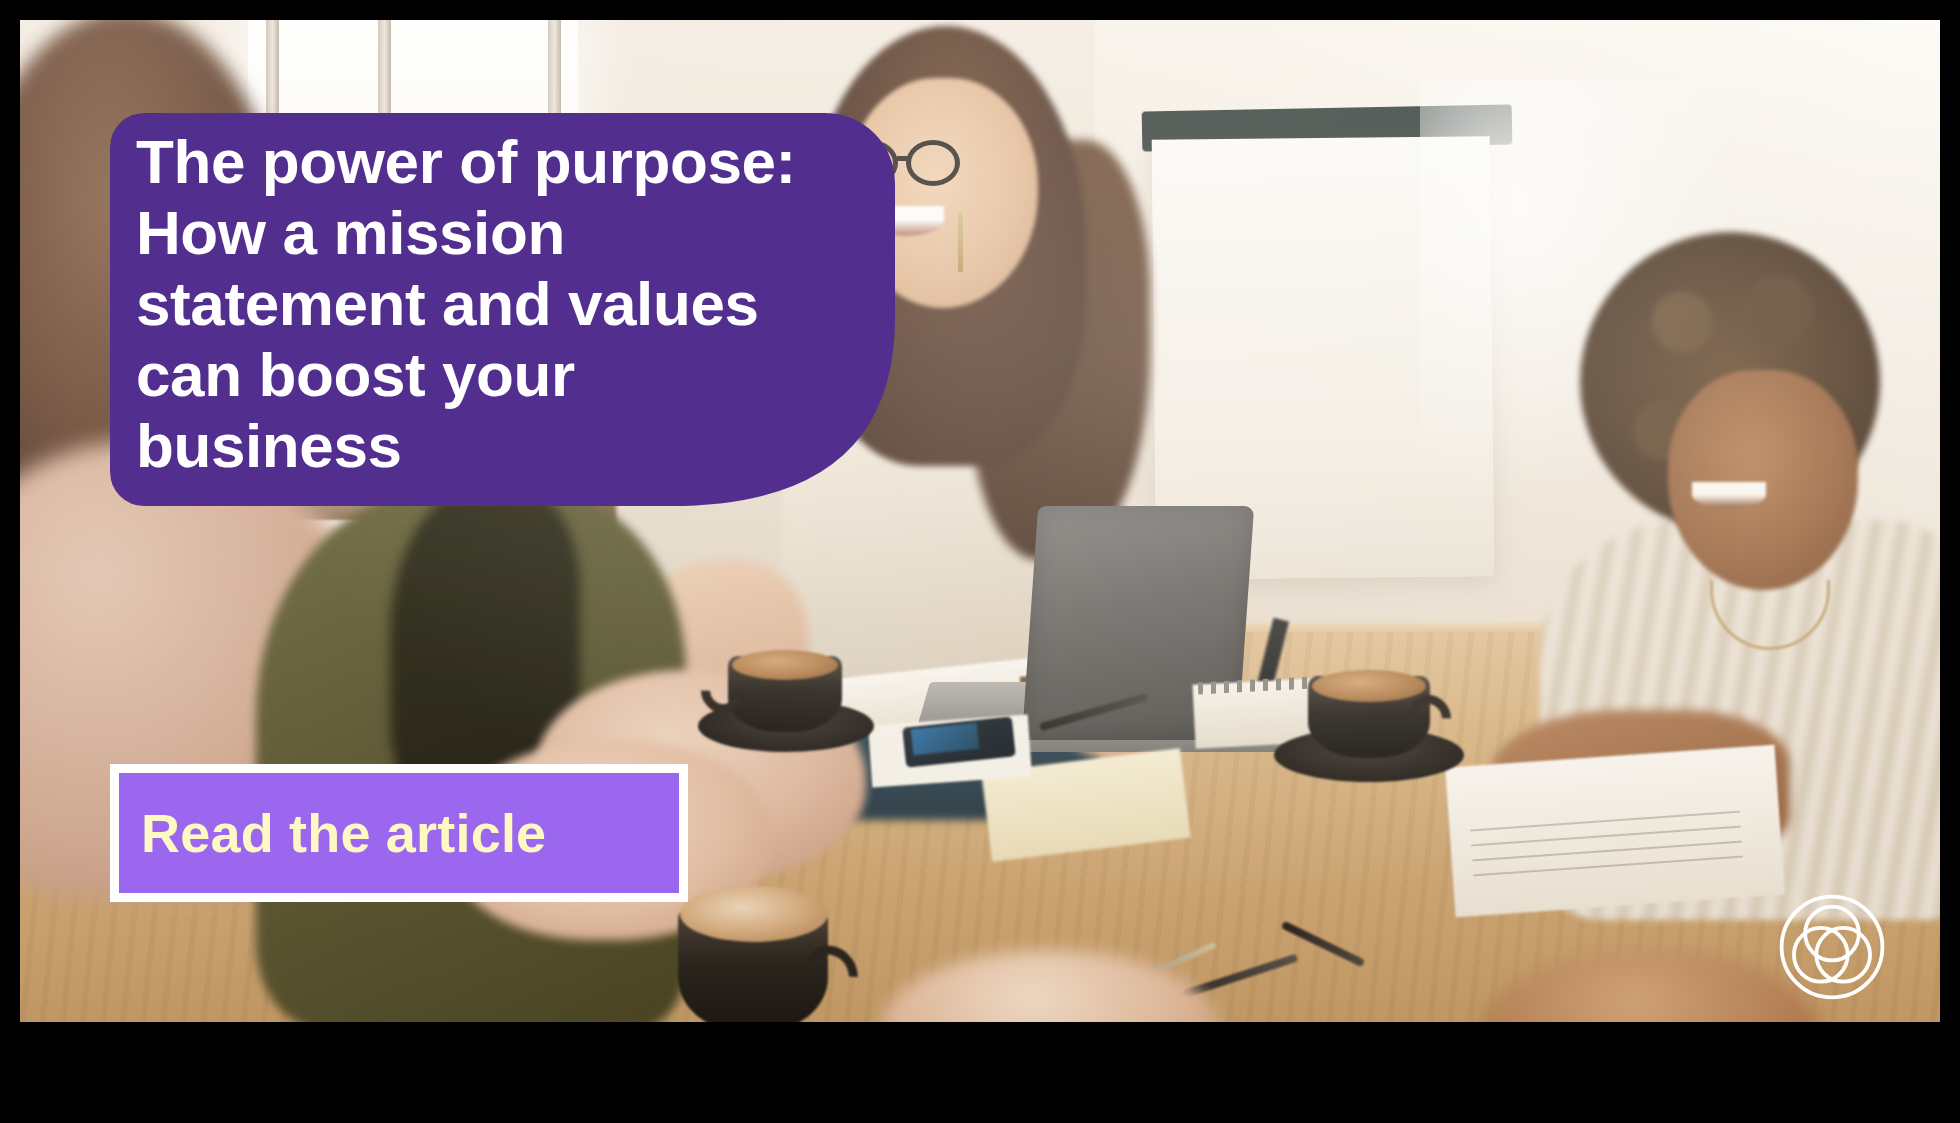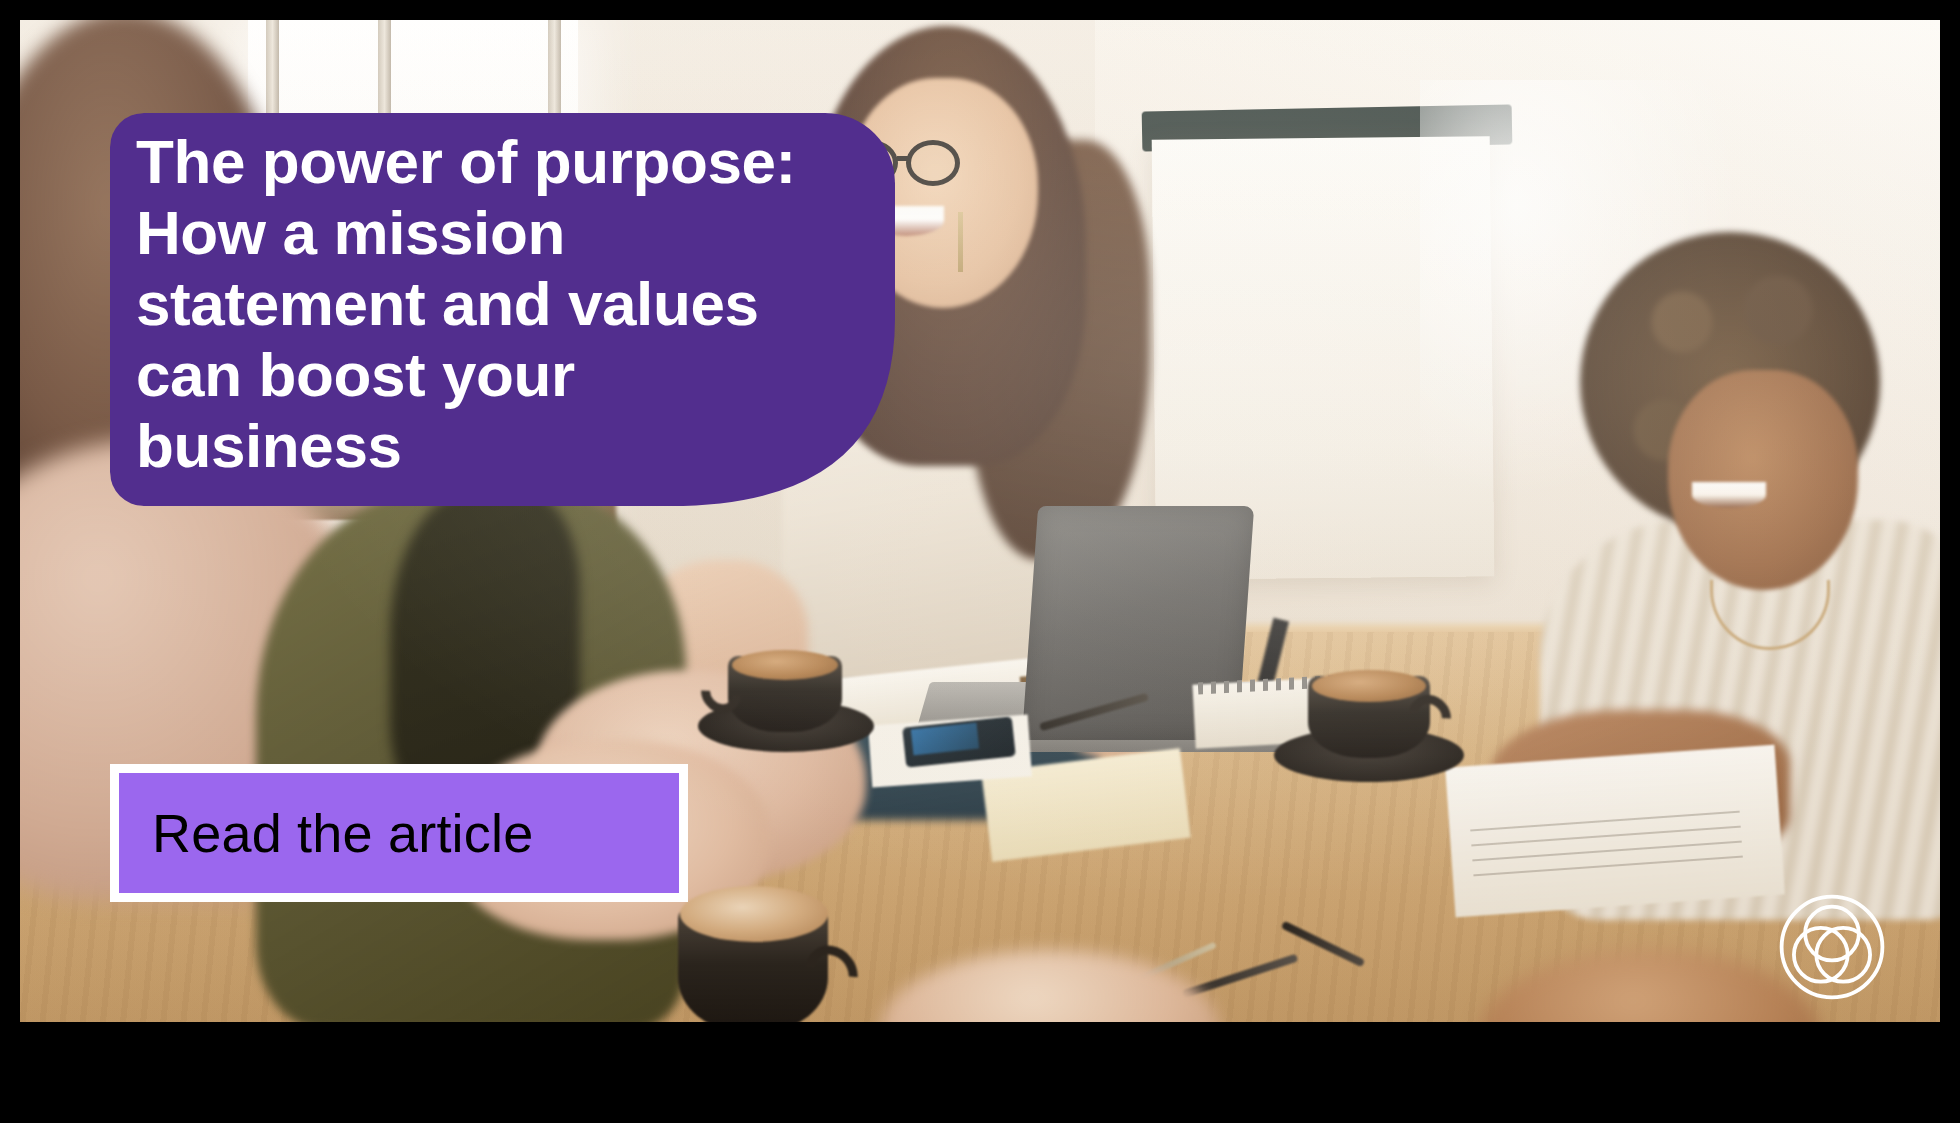--- a/index.html
+++ b/index.html
@@ -460,25 +460,25 @@
   #cta-button{
     position:absolute;
     left:110px; top:764px;
     width:578px; height:138px;
     background:#9b67ee;
     border:9px solid #ffffff;
     display:flex; align-items:center;
     cursor:pointer;
   }
   #cta-label{
-    color:#000000;
+    color:#fef9c3;
     font-size:54px;
-    font-weight:400;
+    font-weight:700;
     letter-spacing:.2px;
-    padding-left:33px;
+    padding-left:22px;
     line-height:1;
   }
 
   
   #brand-logo{
     position:absolute;
     right:72px; bottom:120px;
     width:112px; height:112px;
   }
 </style>

